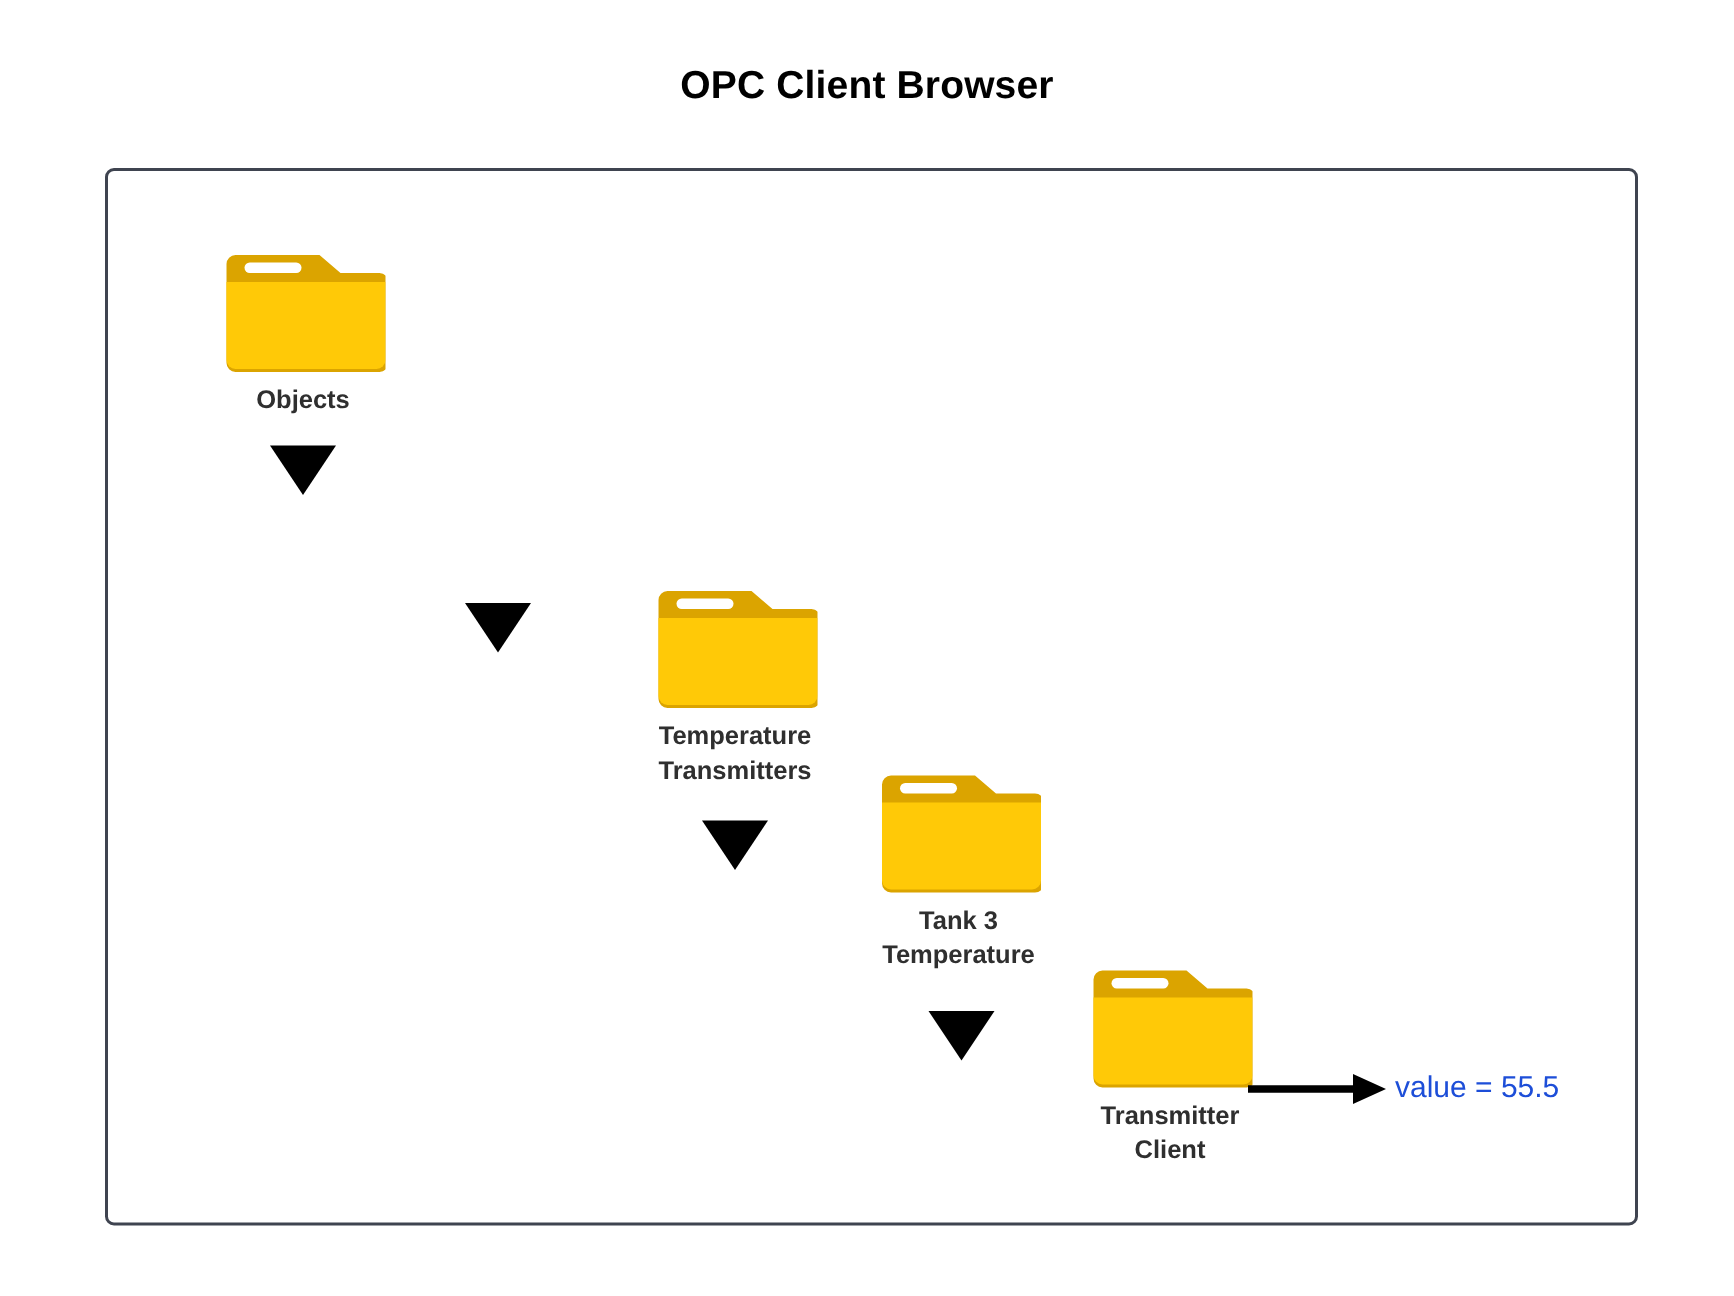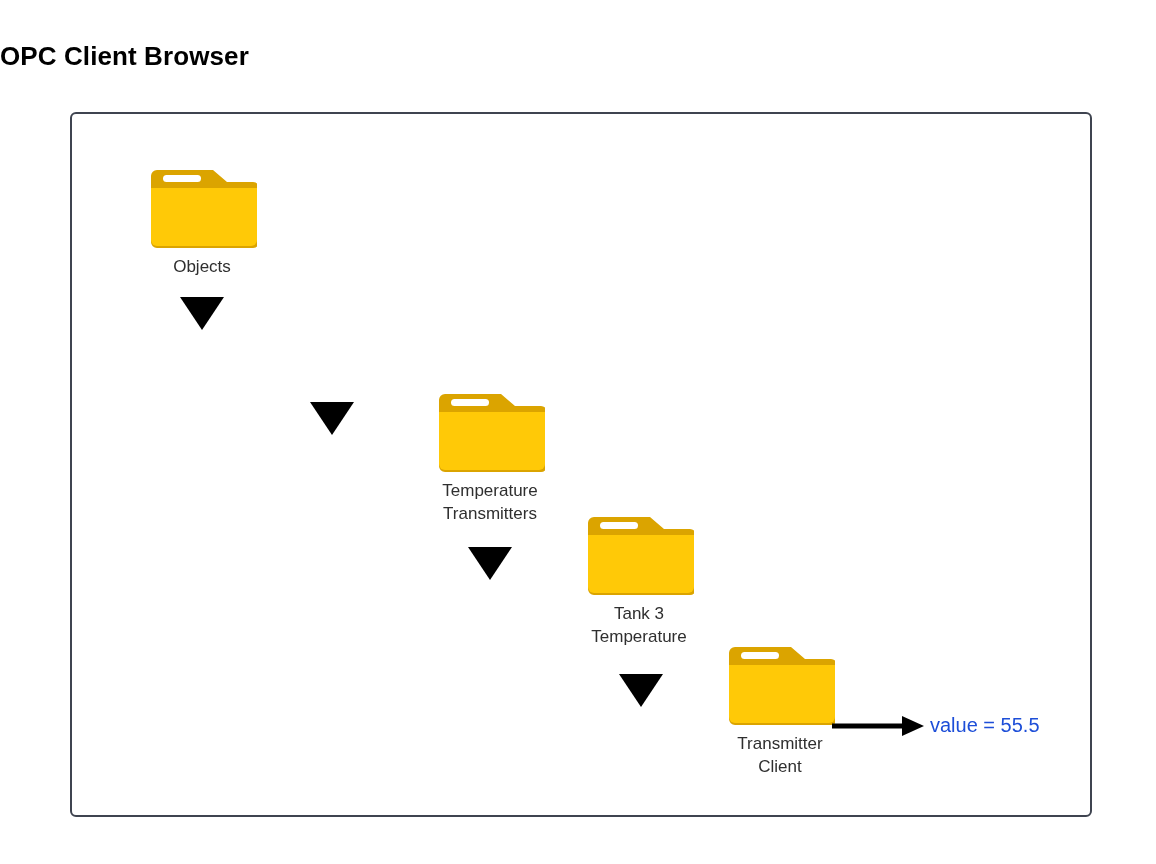--- a/index.html
+++ b/index.html
@@ -14,20 +14,21 @@
     position: relative;
     overflow: hidden;
     -webkit-font-smoothing: antialiased;
   }
 
   #page-title {
     position: absolute;
     left: 0;
     top: 41px;
     width: 1156px;
+    text-align: center;
     font-size: 26px;
     font-weight: bold;
     color: #000000;
     letter-spacing: 0.1px;
   }
 
   #canvas-frame {
     position: absolute;
     left: 70px;
     top: 112px;
@@ -53,20 +54,21 @@
     position: absolute;
     text-align: center;
     font-size: 17px;
     line-height: 23px;
     color: #2f2f2f;
     white-space: pre-line;
     left: 50%;
     transform: translateX(-50%);
     top: 100%;
     margin-top: 3px;
+    font-weight: bold;
   }
 
   .arrow-down {
     position: absolute;
     width: 0;
     height: 0;
   }
   .arrow-down i {
     display: block;
     width: 0;

